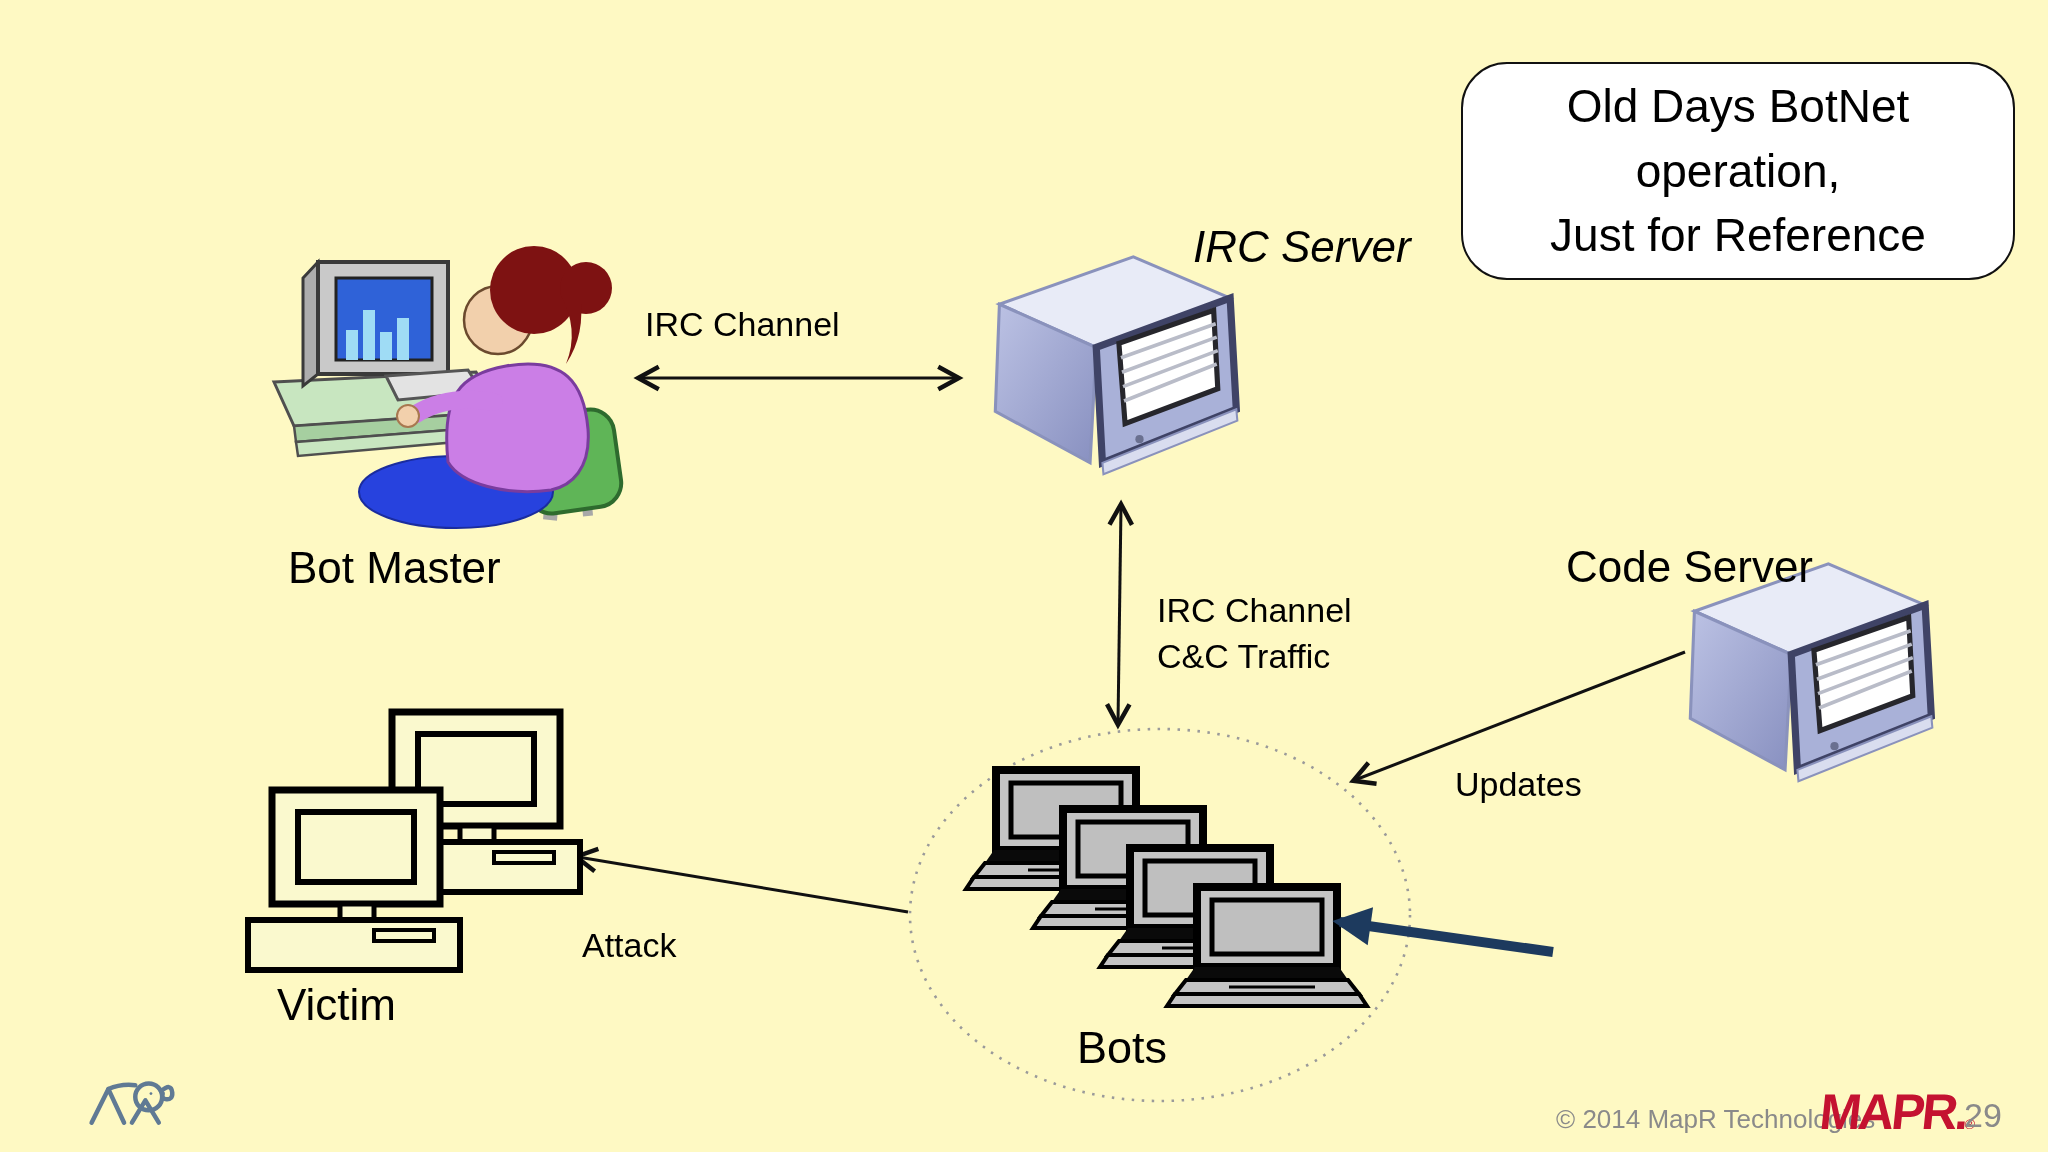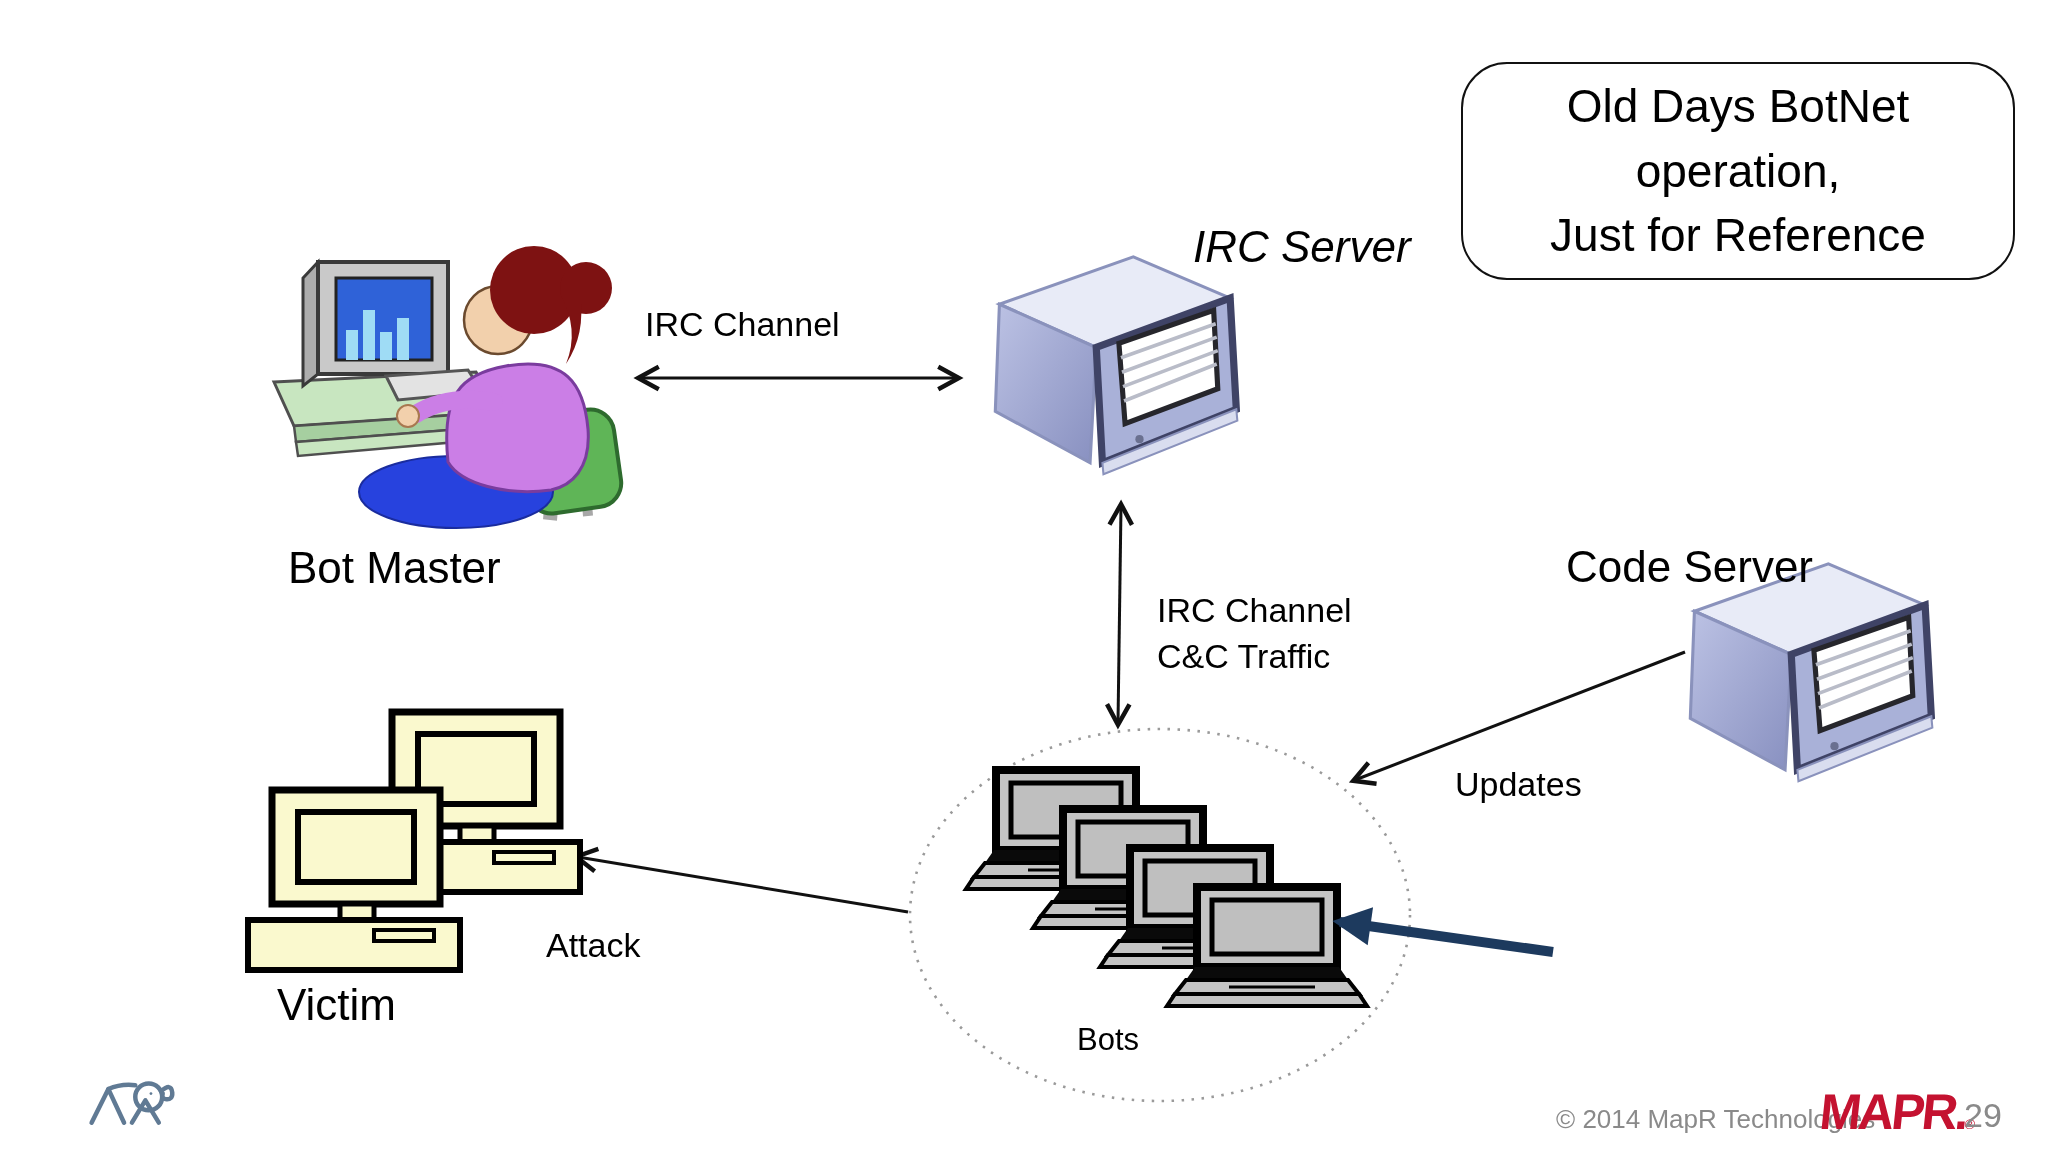--- a/index.html
+++ b/index.html
@@ -1,17 +1,17 @@
 <!DOCTYPE html>
 <html><head>
 <meta charset="utf-8">
 <style>
   html,body { margin:0; padding:0; background:#e9e9e9; }
   .slide {
-    position:relative; width:2048px; height:1152px; background:#ffffff;
+    position:relative; width:2048px; height:1152px; background:#fef9c3;
     font-family:"Liberation Sans", sans-serif; color:#000; overflow:hidden;
   }
   .abs { position:absolute; }
   .preline { white-space:pre-line; }
   .node-label { font-size:44px; }
   .edge-label { font-size:34px; }
   .callout {
     border:3px solid #111; border-radius:46px; background:#fff;
     display:flex; align-items:center; justify-content:center;
     text-align:center; white-space:pre-line;
@@ -21,25 +21,25 @@
     border-width:2.5px; font-size:46px; line-height:1.4;
   }
   #callout-companies {
     left:1551px; top:823px; width:450px; height:255px;
     font-size:47px; line-height:1.3;
   }
   #label-bot-master { left:288px;  top:543px; }
   #label-irc-server { left:1193px; top:222px;font-style:italic; }
   #label-code-server{ left:1566px; top:498px;margin-top:44px; }
   #label-victim     { left:277px;  top:980px; }
-  #label-bots       { left:1077px; top:1022px; font-size:31px; }
+  #label-bots       { left:1077px; top:1022px; font-size:45px; }
   #label-irc-channel{ left:645px;  top:305px; }
   #label-cnc        { left:1157px; top:588px; line-height:1.35; }
   #label-updates    { left:1455px; top:765px; }
-  #label-attack     { left:546px;  top:926px; }
+  #label-attack     { left:582px;  top:926px; }
   #diagram-art { left:0; top:0; width:2048px; height:1152px; pointer-events:none; }
   .footer-copyright {
     left:1556px; top:1104px; font-size:26px; color:#8a8a8a;text-align:center;
   }
   .brand-logo {
     left:1820px; top:1083px; font-size:50px; font-weight:800; color:#c41230;
     letter-spacing:-3px; transform:skewX(-6deg);
   }
   .brand-reg { font-size:14px; font-weight:400; vertical-align:baseline; letter-spacing:0; }
   .page-number { left:1964px; top:1096px; font-size:34px; color:#8a8a8a;text-align:right; }

